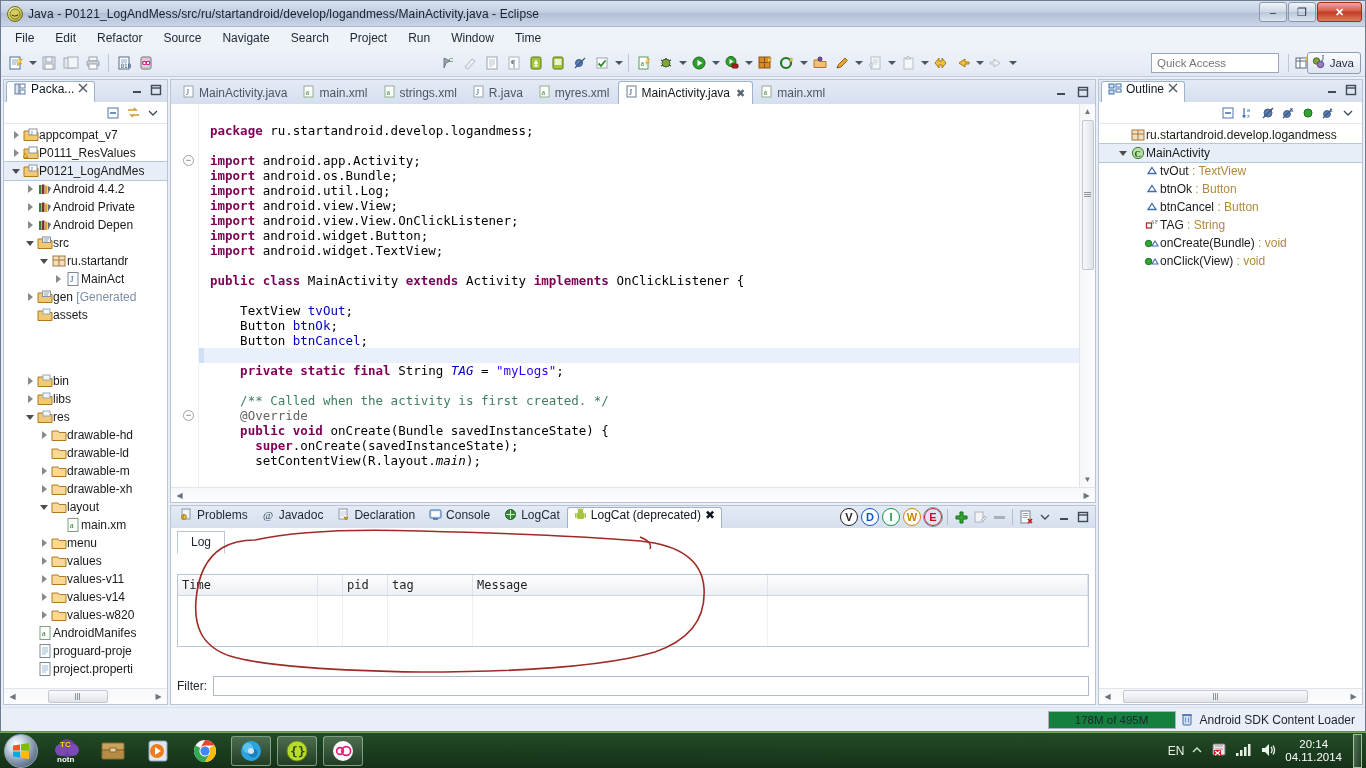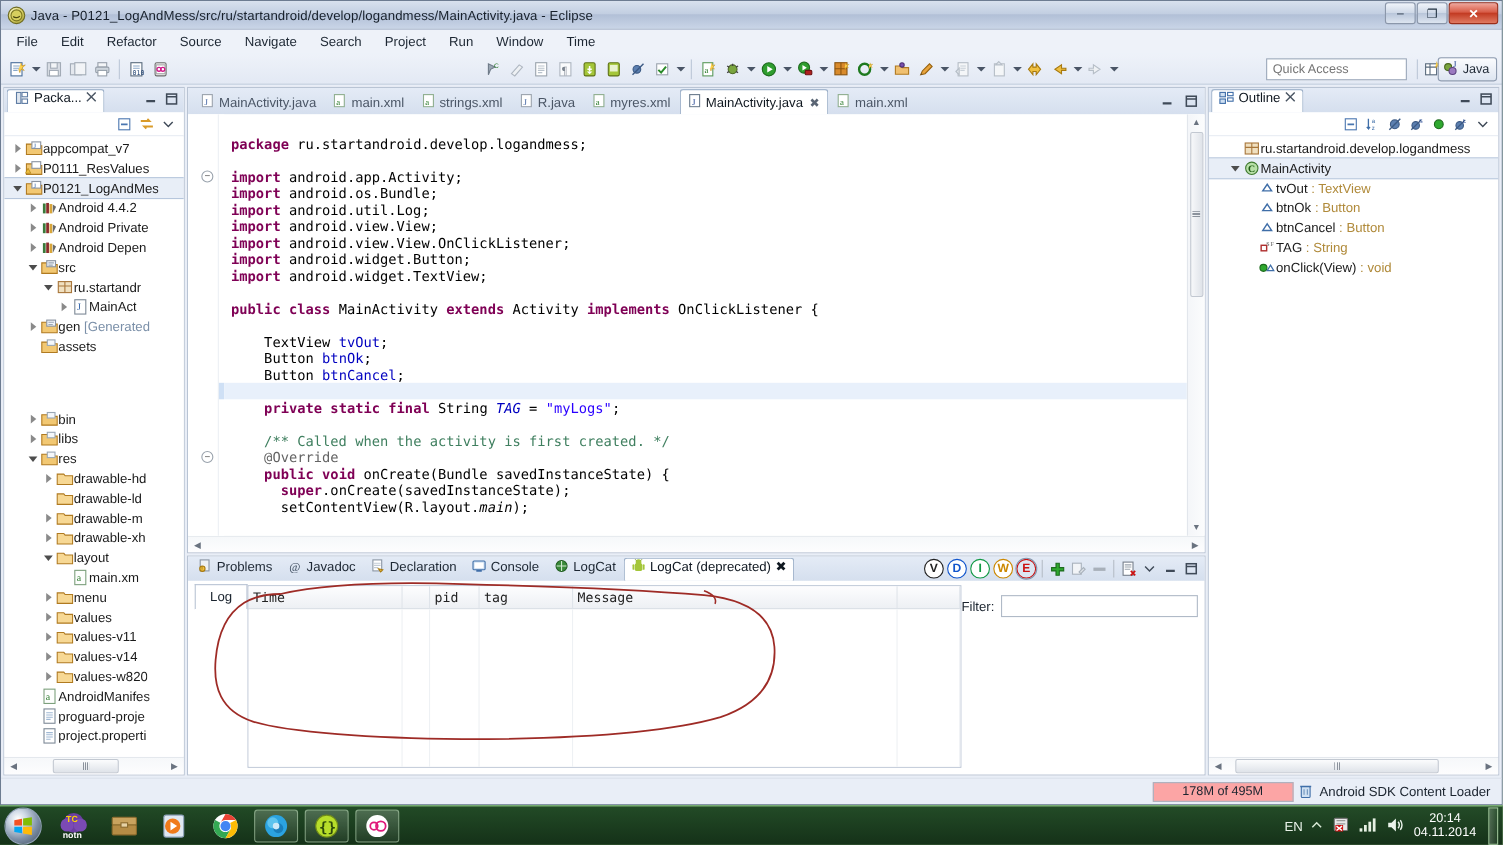--- a/index.html
+++ b/index.html
@@ -188,21 +188,21 @@
   }
   
   #logcat-view { height: 200px; flex: 0 0 200px; }
   #logcat-toolbar { position: absolute; right: 4px; top: 2px; display: flex; align-items: center; gap: 3px; }
   .lvl {
     width: 18px; height: 18px; border-radius: 50%; border: 1.6px solid #333;
     display: flex; align-items: center; justify-content: center;
     font-size: 11px; font-weight: bold; background: #fff;
   }
   .lvl.sel-box { outline: 1px solid #8496ad; background: #dde6f2; border-radius: 50%; }
-  #logcat-body { display: flex; flex-direction: row; height: 100%; background: #fff; padding: 4px 6px 6px 6px; }
+  #logcat-body { display: flex; flex-direction: column; height: 100%; background: #fff; padding: 4px 6px 6px 6px; gap: 20px; }
   #log-subtab-row { height: 22px; display: flex; align-items: flex-end; }
   #log-subtab {
     padding: 3px 13px 4px 13px; font-size: 12px; color: #1b242f;
     border: 1px solid #b9c4d4; border-bottom: 1px solid #fff; background: #fff;
   }
   #log-table { flex: 1 1 auto; border: 1px solid #b9c4d4; display: flex; flex-direction: column; min-height: 0; }
   #log-head { height: 21px; display: flex; background: linear-gradient(to bottom,#fdfdfe,#edf0f4); border-bottom: 1px solid #cfd6df; }
   .lh {
     font-family: "DejaVu Sans Mono", monospace; font-size: 12px; color: #222;
     padding: 3px 0 0 4px; border-right: 1px solid #dfe4ea; overflow: hidden;
@@ -212,21 +212,21 @@
   #filter-row { height: 24px; display: flex; align-items: center; gap: 6px; margin-top: 7px; }
   #filter-label { font-size: 12px; color: #1b242f; }
   #filter-input { flex: 1 1 auto; height: 20px; background: #fff; border: 1px solid #b0bac7; }
   
   #statusbar {
     height: 24px; flex: 0 0 24px; background: #e9eef7;
     display: flex; align-items: center; justify-content: flex-end; padding-right: 10px; gap: 0;
     border-top: 1px solid #dbe2ec;
   }
   #heap {
-    width: 128px; height: 18px; background: #fca5a5; border: 1px solid #a8b2c0;
+    width: 128px; height: 18px; background: #15803d; border: 1px solid #a8b2c0;
     font-size: 11.5px; color: #1b242f; display: flex; align-items: center; justify-content: center;
   }
   #heap-trash { width: 22px; display: flex; align-items: center; justify-content: center; }
   #status-task { font-size: 12px; color: #1b242f; margin-left: 2px; }
   
   #taskbar {
     position: absolute; left: 0; bottom: 0; width: 1366px; height: 36px;
     background: linear-gradient(to bottom, rgba(30,70,35,.96), rgba(18,46,22,.98));
     border-top: 1px solid #6fa86a; display: flex; align-items: center; padding-left: 2px;
   }
@@ -1236,20 +1236,30 @@
               <div class="tnode" style="padding-left: 32px;">
                 <span class="tw"></span>
                 <span class="ticon">
                   <svg width="16" height="16">
                     <rect x="2.5" y="6" width="5" height="5" fill="none" stroke="#b03030" stroke-width="1.3"></rect>
                     <text x="7.2" y="7" font-size="5.5" fill="#555" font-family="serif">S</text>
                     <text x="11" y="7" font-size="5.5" fill="#555" font-family="serif">F</text>
                   </svg>
                 </span>
                 <span class="tlabel">TAG<span class="dim" style="color:#b08a3a"> : String</span></span>
+              </div>
+              <div class="tnode" style="padding-left: 32px;">
+                <span class="tw"></span>
+                <span class="ticon">
+                  <svg width="16" height="16">
+                    <circle cx="4.6" cy="8.5" r="3.2" fill="#2fa82f" stroke="#1d6b1d"></circle>
+                    <path d="M11 6l3 5H8z" fill="none" stroke="#3f6ea8" stroke-width="1.1"></path>
+                  </svg>
+                </span>
+                <span class="tlabel">onCreate(Bundle)<span class="dim" style="color:#b08a3a"> : void</span></span>
               </div>
               <div class="tnode" style="padding-left: 32px;">
                 <span class="tw"></span>
                 <span class="ticon">
                   <svg width="16" height="16">
                     <circle cx="4.6" cy="8.5" r="3.2" fill="#2fa82f" stroke="#1d6b1d"></circle>
                     <path d="M11 6l3 5H8z" fill="none" stroke="#3f6ea8" stroke-width="1.1"></path>
                   </svg>
                 </span>
                 <span class="tlabel">onClick(View)<span class="dim" style="color:#b08a3a"> : void</span></span>

